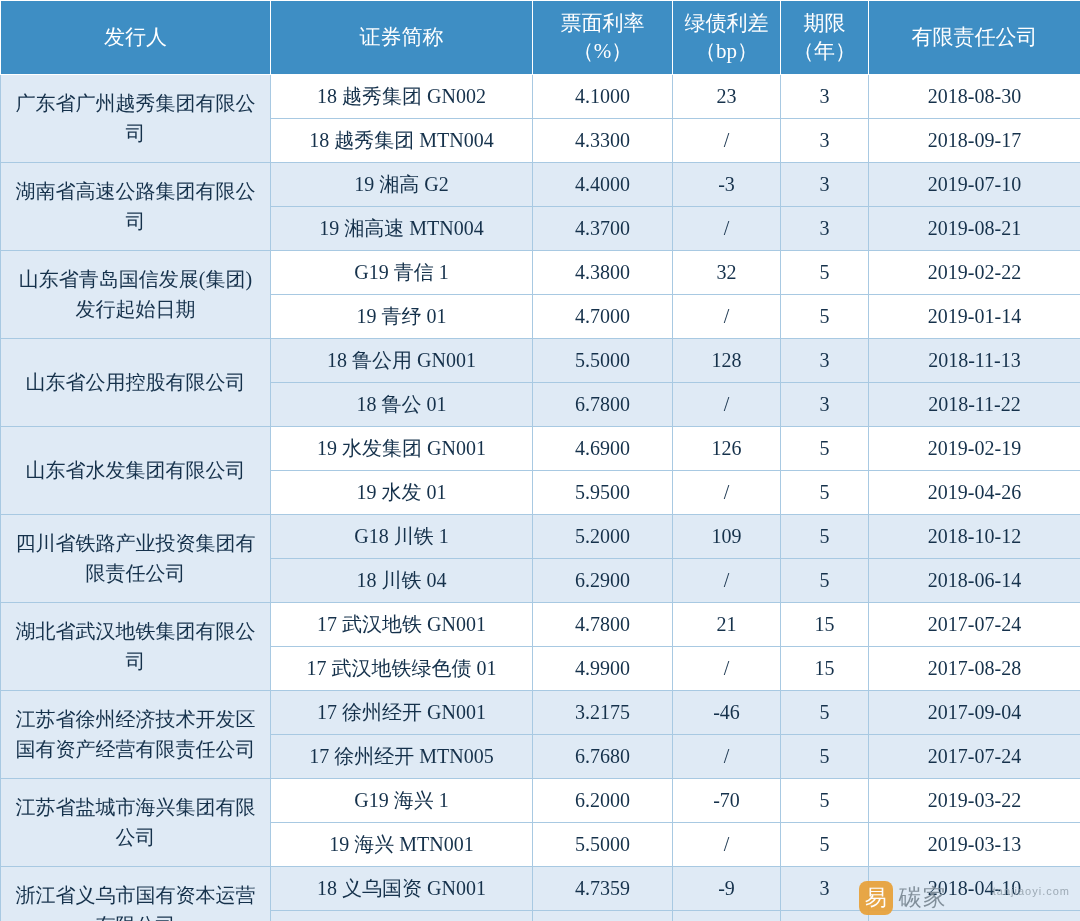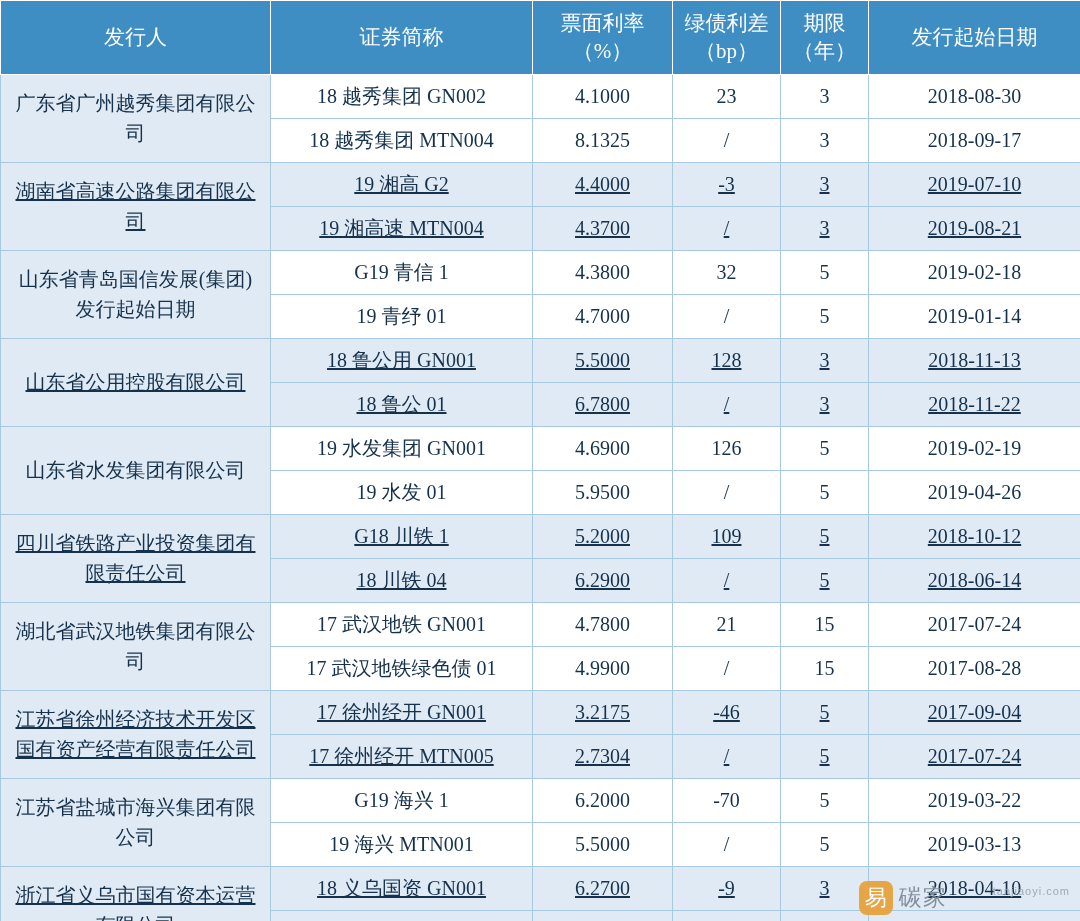--- a/index.html
+++ b/index.html
@@ -48,21 +48,21 @@
     border: 1px solid #a8c9e2;
     font-size: 20px;
     text-align: center;
     vertical-align: middle;
     padding: 6px 8px;
     line-height: 1.45;
     box-sizing: border-box;
     height: 44px;
   }
   tbody tr.row-light td { background: #ffffff; }
-  tbody tr.row-dark  td { background: #dfeaf5; text-decoration: underline; }
+  tbody tr.row-dark  td { background: #dfeaf5; }
 
   td.issuer-cell {
     background: #dfeaf5 !important;
     text-align: center;
     line-height: 1.5;
   }
 
   .watermark {
     position: absolute;
     right: 10px;
@@ -129,37 +129,37 @@
       </th>
       <th>
         <span class="hdr-line">绿债利差</span>
         <span class="hdr-line">（bp）</span>
       </th>
       <th>
         <span class="hdr-line">期限</span>
         <span class="hdr-line">（年）</span>
       </th>
       <th>
-        <span class="hdr-line">发行起始日期</span>
+        <span class="hdr-line">有限责任公司</span>
       </th>
     </tr>
   </thead>
   <tbody>
 
     <tr class="row-light">
       <td class="issuer-cell" rowspan="2">广东省广州越秀集团有限公司</td>
       <td>18 越秀集团 GN002</td>
       <td>4.1000</td>
       <td>23</td>
       <td>3</td>
       <td>2018-08-30</td>
     </tr>
     <tr class="row-light">
       <td>18 越秀集团 MTN004</td>
-      <td>8.1325</td>
+      <td>4.3300</td>
       <td>/</td>
       <td>3</td>
       <td>2018-09-17</td>
     </tr>
 
     <tr class="row-dark">
       <td class="issuer-cell" rowspan="2">湖南省高速公路集团有限公司</td>
       <td>19 湘高 G2</td>
       <td>4.4000</td>
       <td>-3</td>
@@ -173,21 +173,21 @@
       <td>3</td>
       <td>2019-08-21</td>
     </tr>
 
     <tr class="row-light">
       <td class="issuer-cell" rowspan="2">山东省青岛国信发展(集团)发行起始日期</td>
       <td>G19 青信 1</td>
       <td>4.3800</td>
       <td>32</td>
       <td>5</td>
-      <td>2019-02-18</td>
+      <td>2019-02-22</td>
     </tr>
     <tr class="row-light">
       <td>19 青纾 01</td>
       <td>4.7000</td>
       <td>/</td>
       <td>5</td>
       <td>2019-01-14</td>
     </tr>
 
     <tr class="row-dark">
@@ -257,21 +257,21 @@
     <tr class="row-dark">
       <td class="issuer-cell" rowspan="2">江苏省徐州经济技术开发区国有资产经营有限责任公司</td>
       <td>17 徐州经开 GN001</td>
       <td>3.2175</td>
       <td>-46</td>
       <td>5</td>
       <td>2017-09-04</td>
     </tr>
     <tr class="row-dark">
       <td>17 徐州经开 MTN005</td>
-      <td>2.7304</td>
+      <td>6.7680</td>
       <td>/</td>
       <td>5</td>
       <td>2017-07-24</td>
     </tr>
 
     <tr class="row-light">
       <td class="issuer-cell" rowspan="2">江苏省盐城市海兴集团有限公司</td>
       <td>G19 海兴 1</td>
       <td>6.2000</td>
       <td>-70</td>
@@ -282,21 +282,21 @@
       <td>19 海兴 MTN001</td>
       <td>5.5000</td>
       <td>/</td>
       <td>5</td>
       <td>2019-03-13</td>
     </tr>
 
     <tr class="row-dark">
       <td class="issuer-cell" rowspan="2">浙江省义乌市国有资本运营有限公司</td>
       <td>18 义乌国资 GN001</td>
-      <td>6.2700</td>
+      <td>4.7359</td>
       <td>-9</td>
       <td>3</td>
       <td>2018-04-10</td>
     </tr>
     <tr class="row-dark">
       <td>18 义乌国资 PPN001</td>
       <td>6.1800</td>
       <td>/</td>
       <td>3</td>
       <td>2018-04-12</td>

